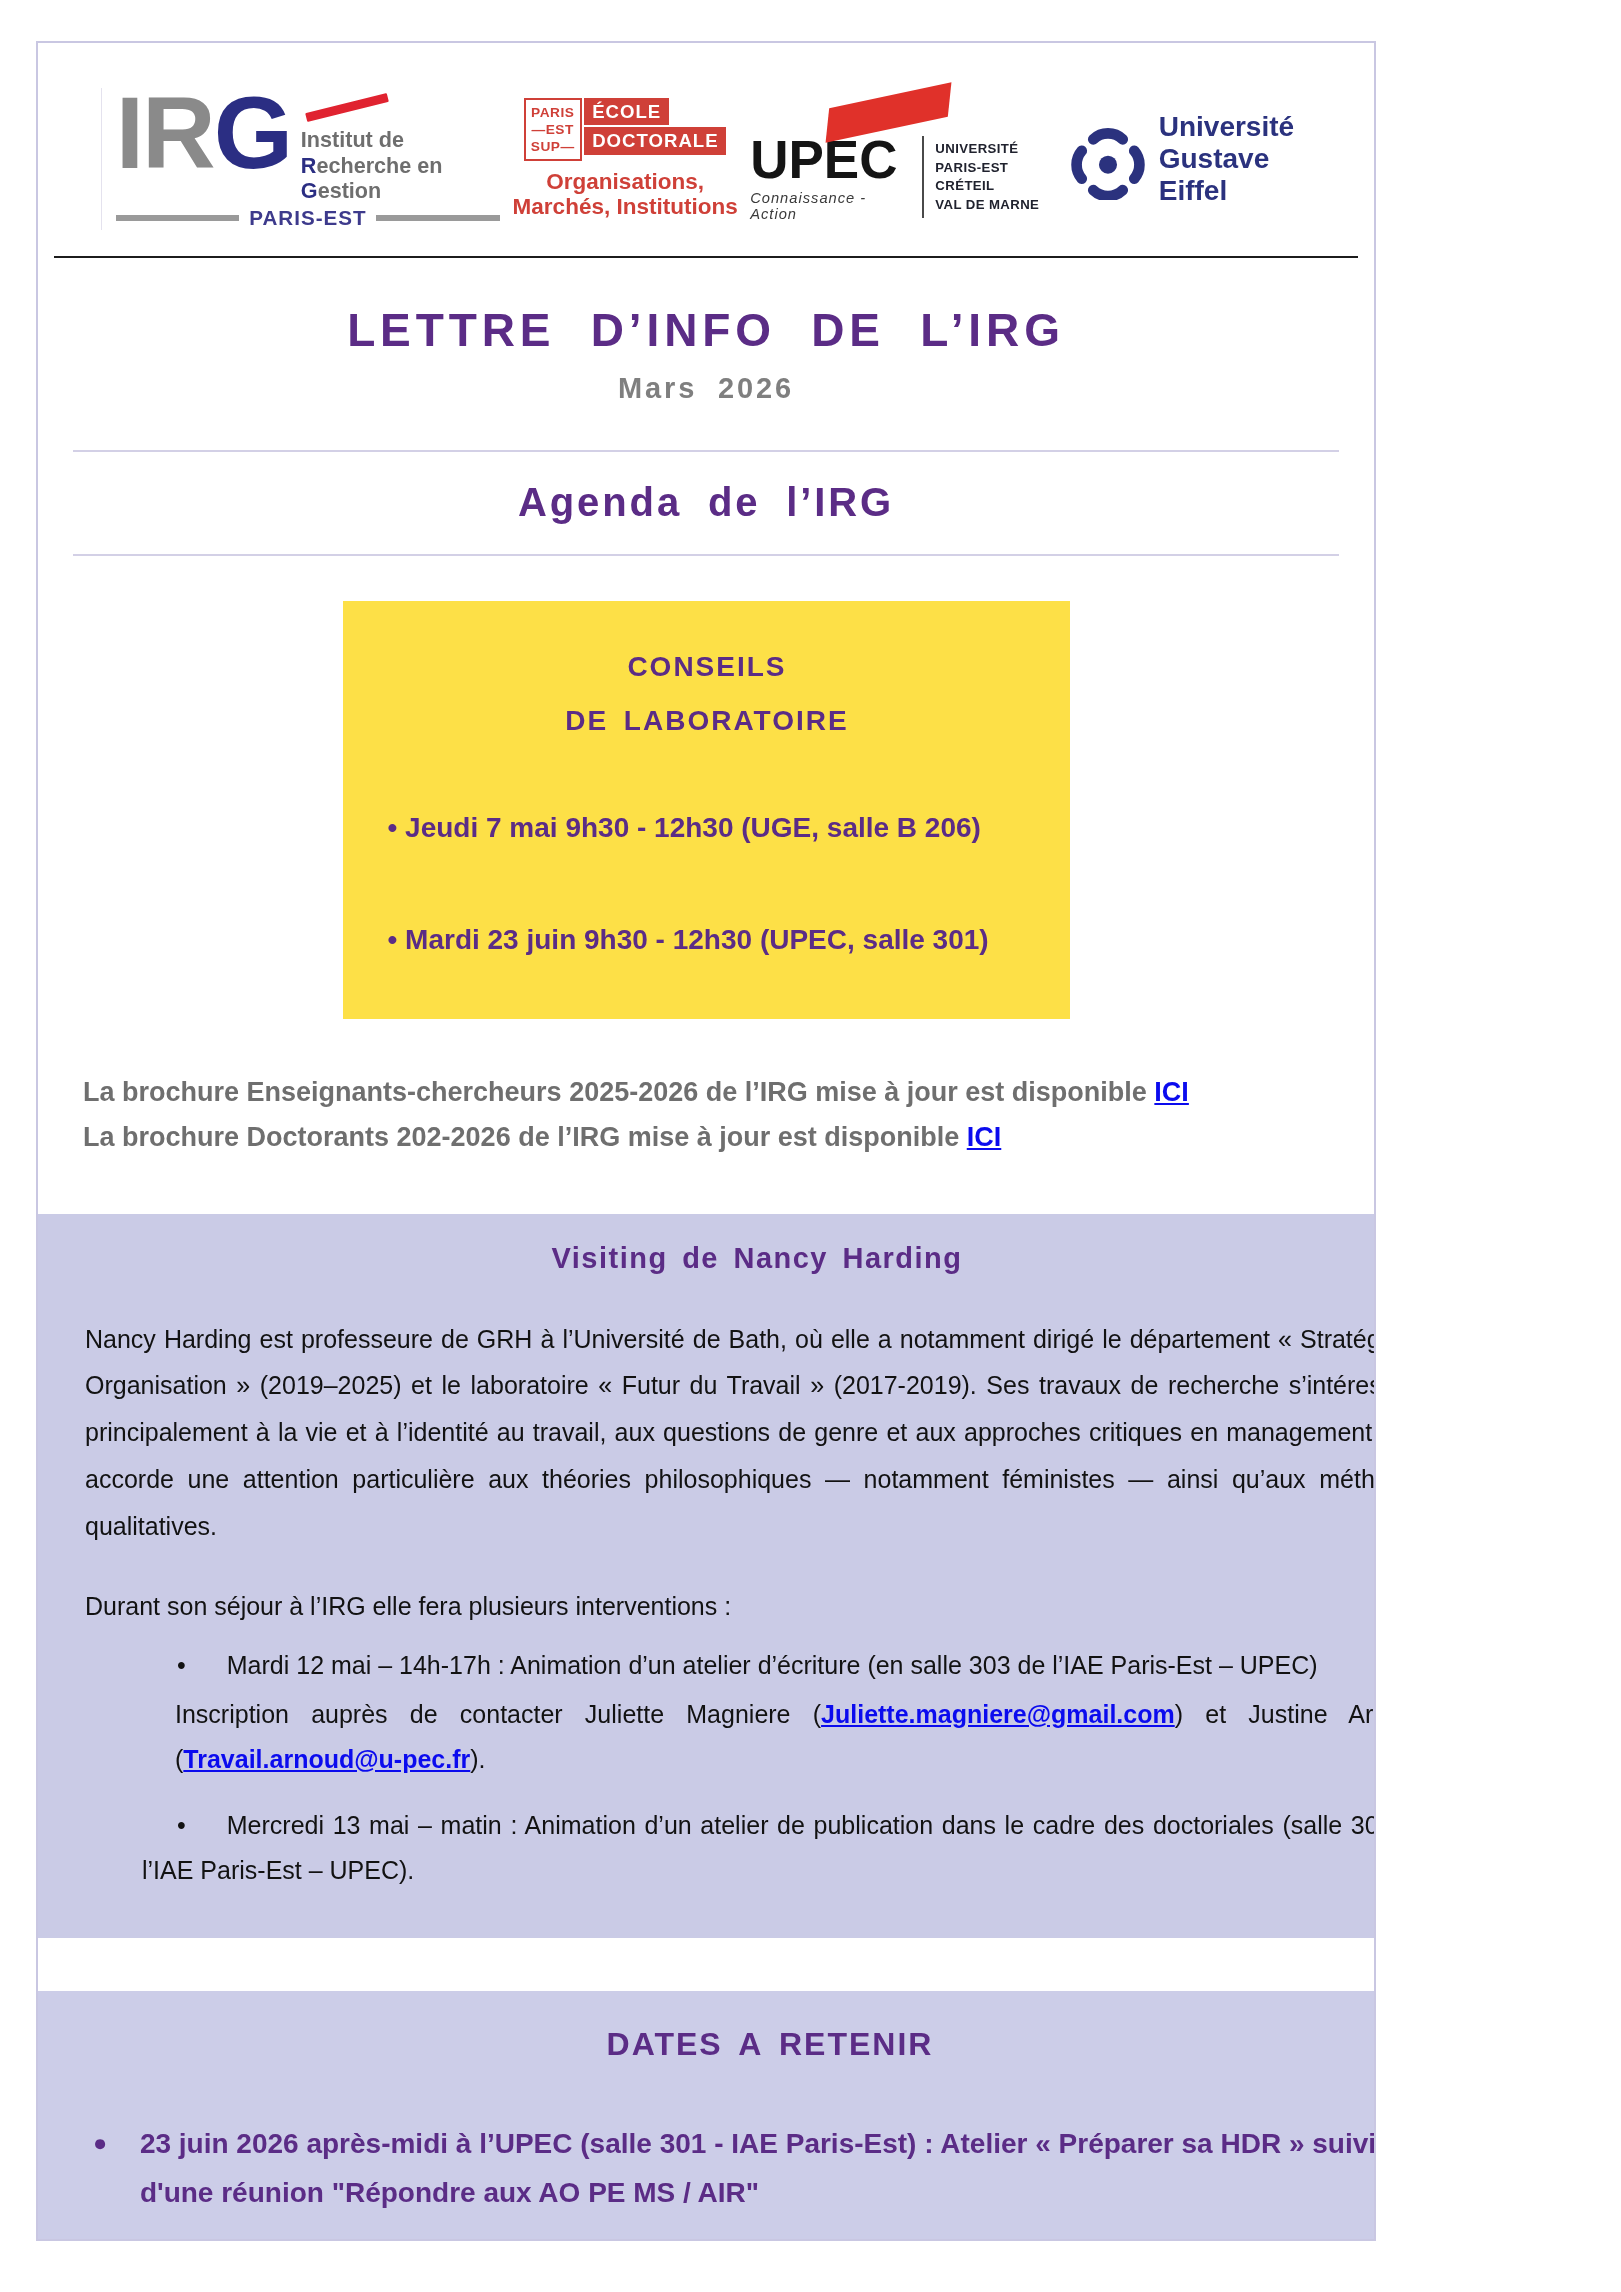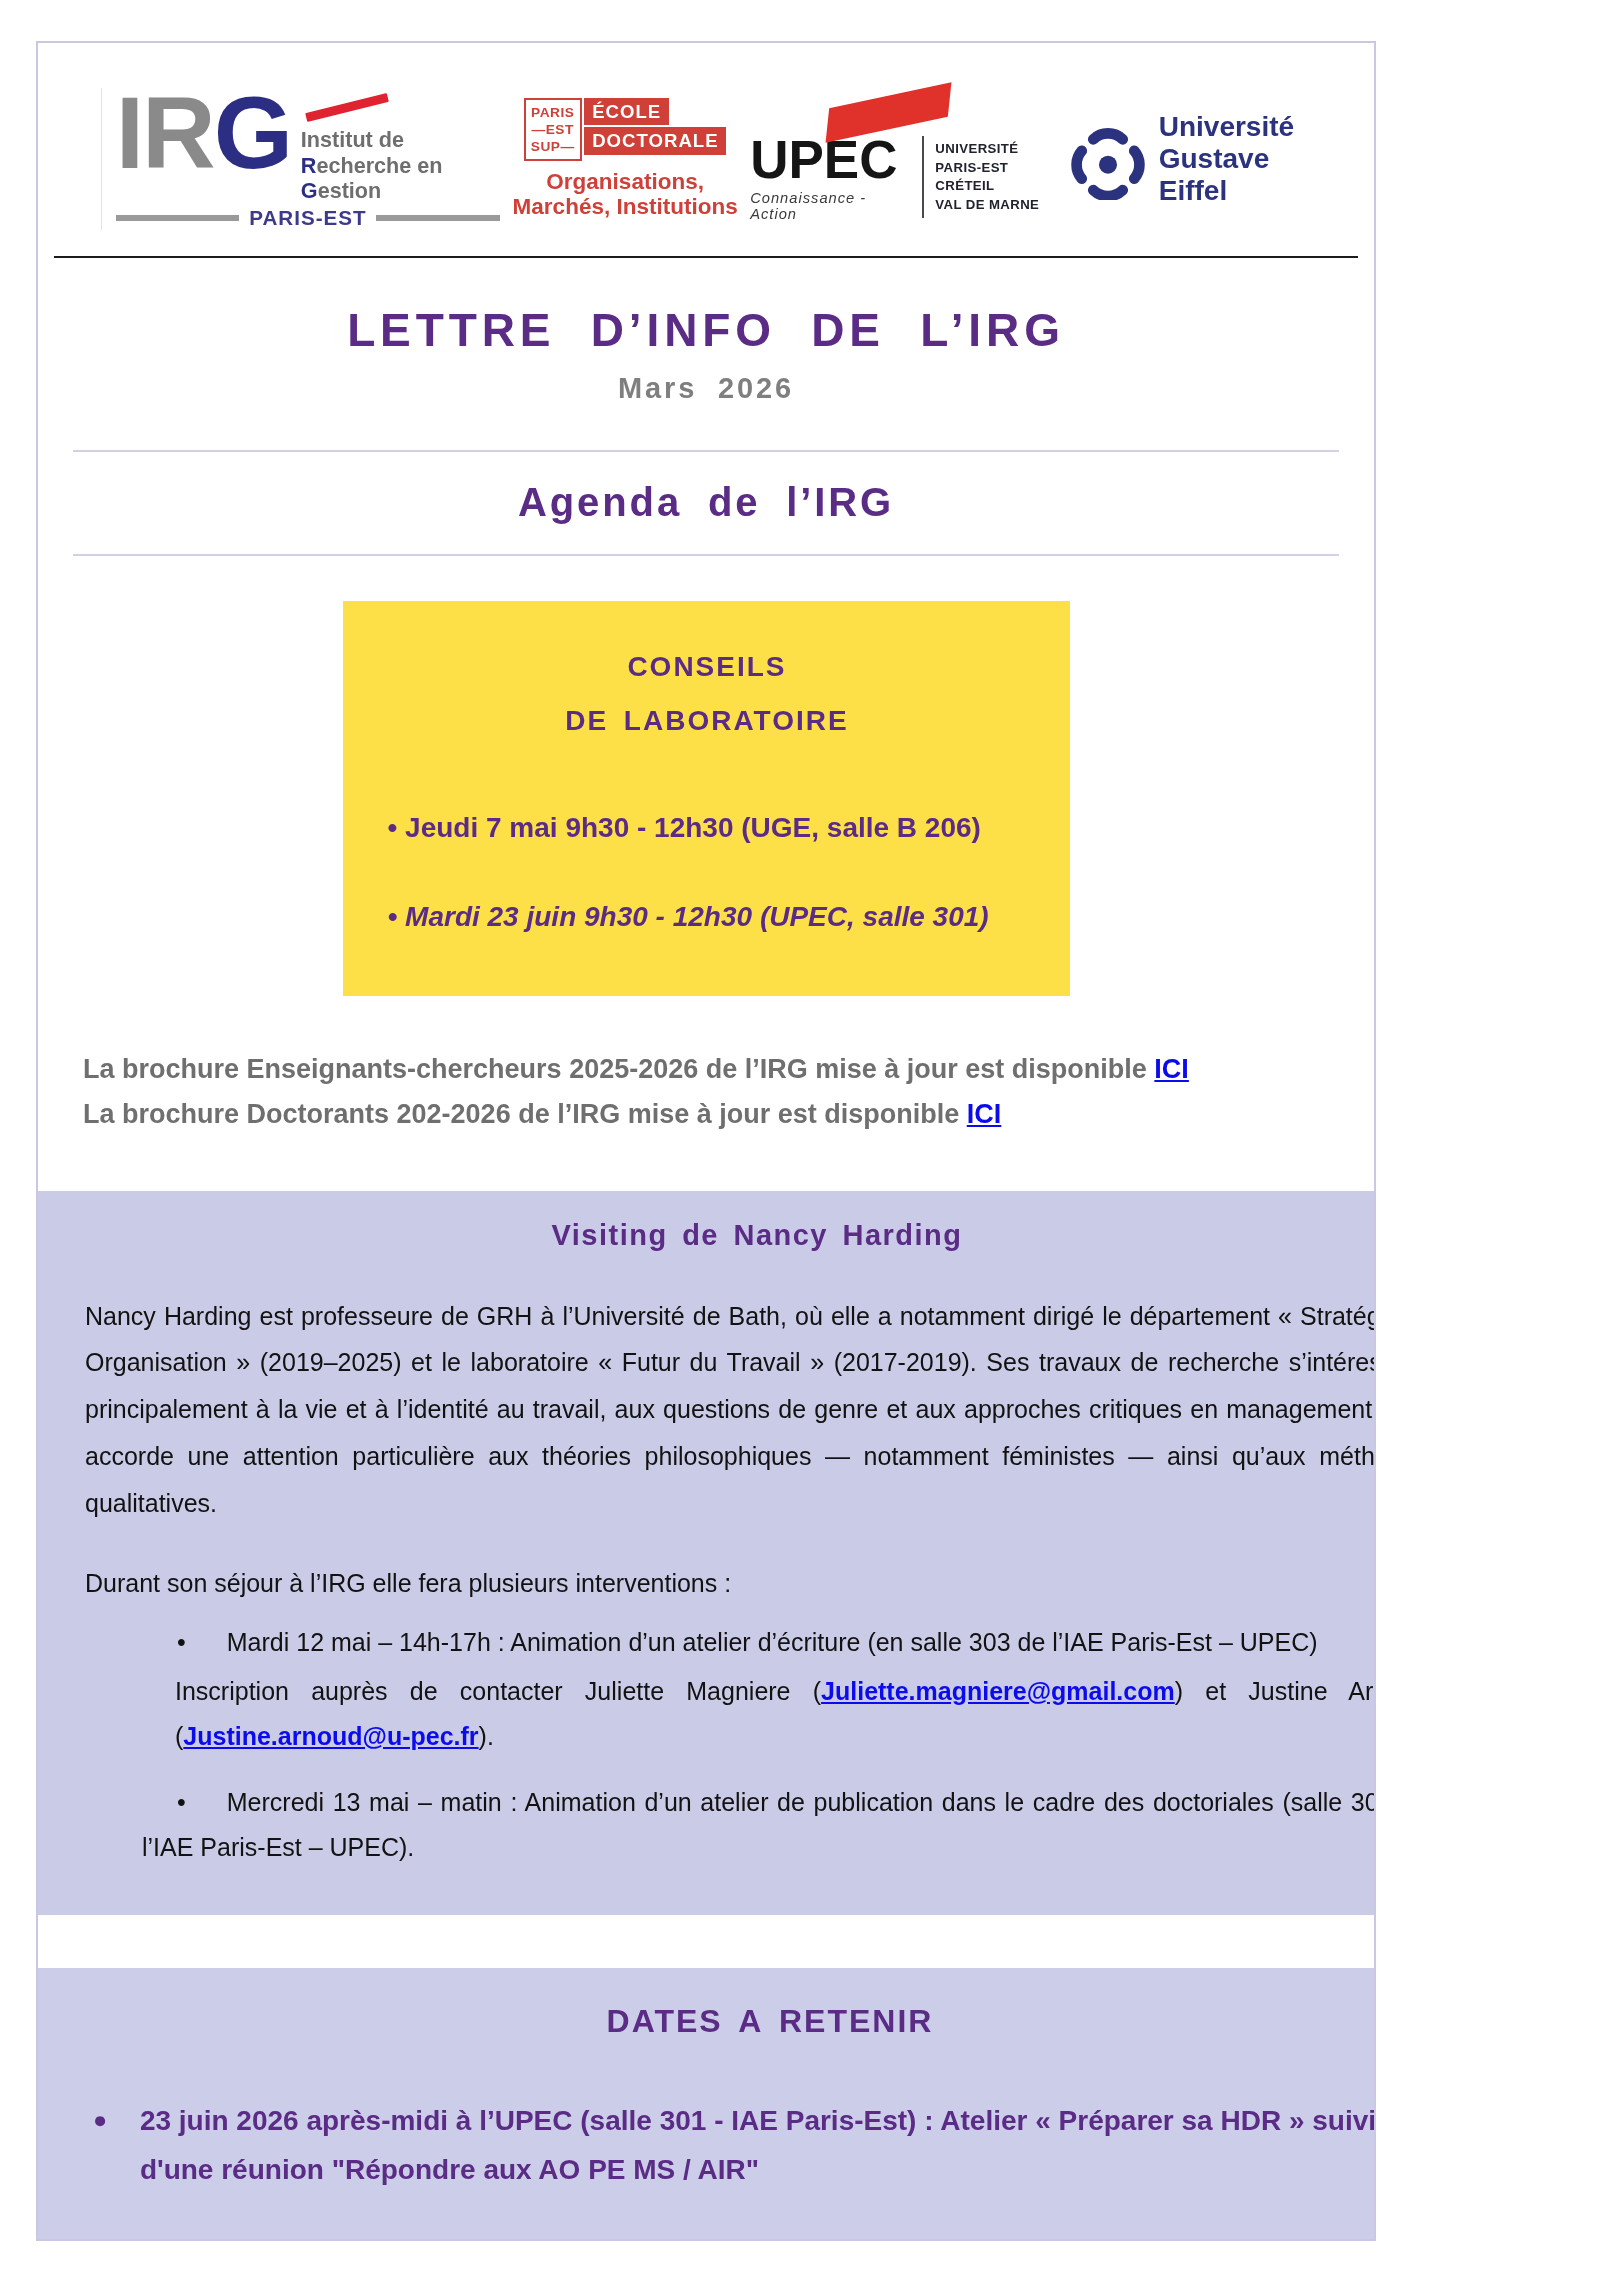--- a/index.html
+++ b/index.html
@@ -58,21 +58,21 @@
   .thin-rule.below{margin-top:29px;}
 
   
   .conseils{width:727px;margin:45px auto 0;background:#fde047;box-sizing:border-box;
             padding:39px 27.4px 63px 45px;}
   .conseils-title{text-align:center;color:#5b2c86;font-weight:bold;font-size:28px;
             letter-spacing:2px;word-spacing:5.9px;line-height:1.95;margin-right:15.7px;}
   .conseils-item{color:#5b2c86;font-weight:bold;font-size:28px;}
   .conseils-item::before{content:"• ";}
   .conseils-item.first{margin-top:63px;}
-  .conseils-item.second{margin-top:57px;font-style:italic;}
+  .conseils-item.second{margin-top:80px;}
 
   
   .brochures{margin:51px 39px 0 45px;color:#6f6f6f;font-weight:bold;font-size:27px;line-height:1.65;}
   a.doclink{color:#0b0bee;font-weight:bold;text-decoration:underline;cursor:pointer;}
 
   
   .visiting{margin:55px auto 0;width:1438px;background:#cacbe6;box-sizing:border-box;
             padding:27.4px 47px 45px 47px;}
   .visiting-title{text-align:center;color:#5b2c86;font-size:29px;font-weight:bold;
             letter-spacing:1.5px;word-spacing:4.9px;}
@@ -191,21 +191,21 @@
     <div><span>La brochure Doctorants 202-2026 de l’IRG mise à jour est disponible </span><a class="doclink">ICI</a></div>
   </div>
 
   <div class="visiting">
     <div class="visiting-title">Visiting de Nancy Harding</div>
     <div class="visiting-para">Nancy Harding est professeure de GRH à l’Université de Bath, où elle a notamment dirigé le département « Stratégie et Organisation » (2019–2025) et le laboratoire « Futur du Travail » (2017-2019). Ses travaux de recherche s’intéressent principalement à la vie et à l’identité au travail, aux questions de genre et aux approches critiques en management. Elle accorde une attention particulière aux théories philosophiques — notamment féministes — ainsi qu’aux méthodes qualitatives.</div>
     <div class="visiting-intro">Durant son séjour à l’IRG elle fera plusieurs interventions :</div>
 
 
     <div class="vbullet"><span class="dot">•</span><span>Mardi 12 mai – 14h-17h : Animation d’un atelier d’écriture (en salle 303 de l’IAE Paris-Est – UPEC)</span></div>
-    <div class="vnote"><span>Inscription auprès de contacter Juliette Magniere (</span><a class="doclink">Juliette.magniere@gmail.com</a><span>) et Justine Arnoud (</span><a class="doclink">Justine.arnoud@u-pec.fr</a><span>).</span></div>
+    <div class="vnote"><span>Inscription auprès de contacter Juliette Magniere (</span><a class="doclink">Juliette.magniere@gmail.com</a><span>) et Justine Arnoud (</span><a class="doclink">Travail.arnoud@u-pec.fr</a><span>).</span></div>
 
     <div class="vbullet"><span class="dot">•</span><span>Mercredi 13 mai – matin : Animation d’un atelier de publication dans le cadre des doctoriales (salle 303 de l’IAE Paris-Est – UPEC).</span></div>
   </div>
 
   <div class="dates">
     <div class="dates-title">DATES A RETENIR</div>
     <div class="date-item first">
         <span class="dot">●</span>
         <span>23 juin 2026 après-midi à l’UPEC (salle 301 - IAE Paris-Est) : Atelier « Préparer sa HDR » suivi d'une réunion "Répondre aux AO PE MS / AIR"</span>
       </div>

